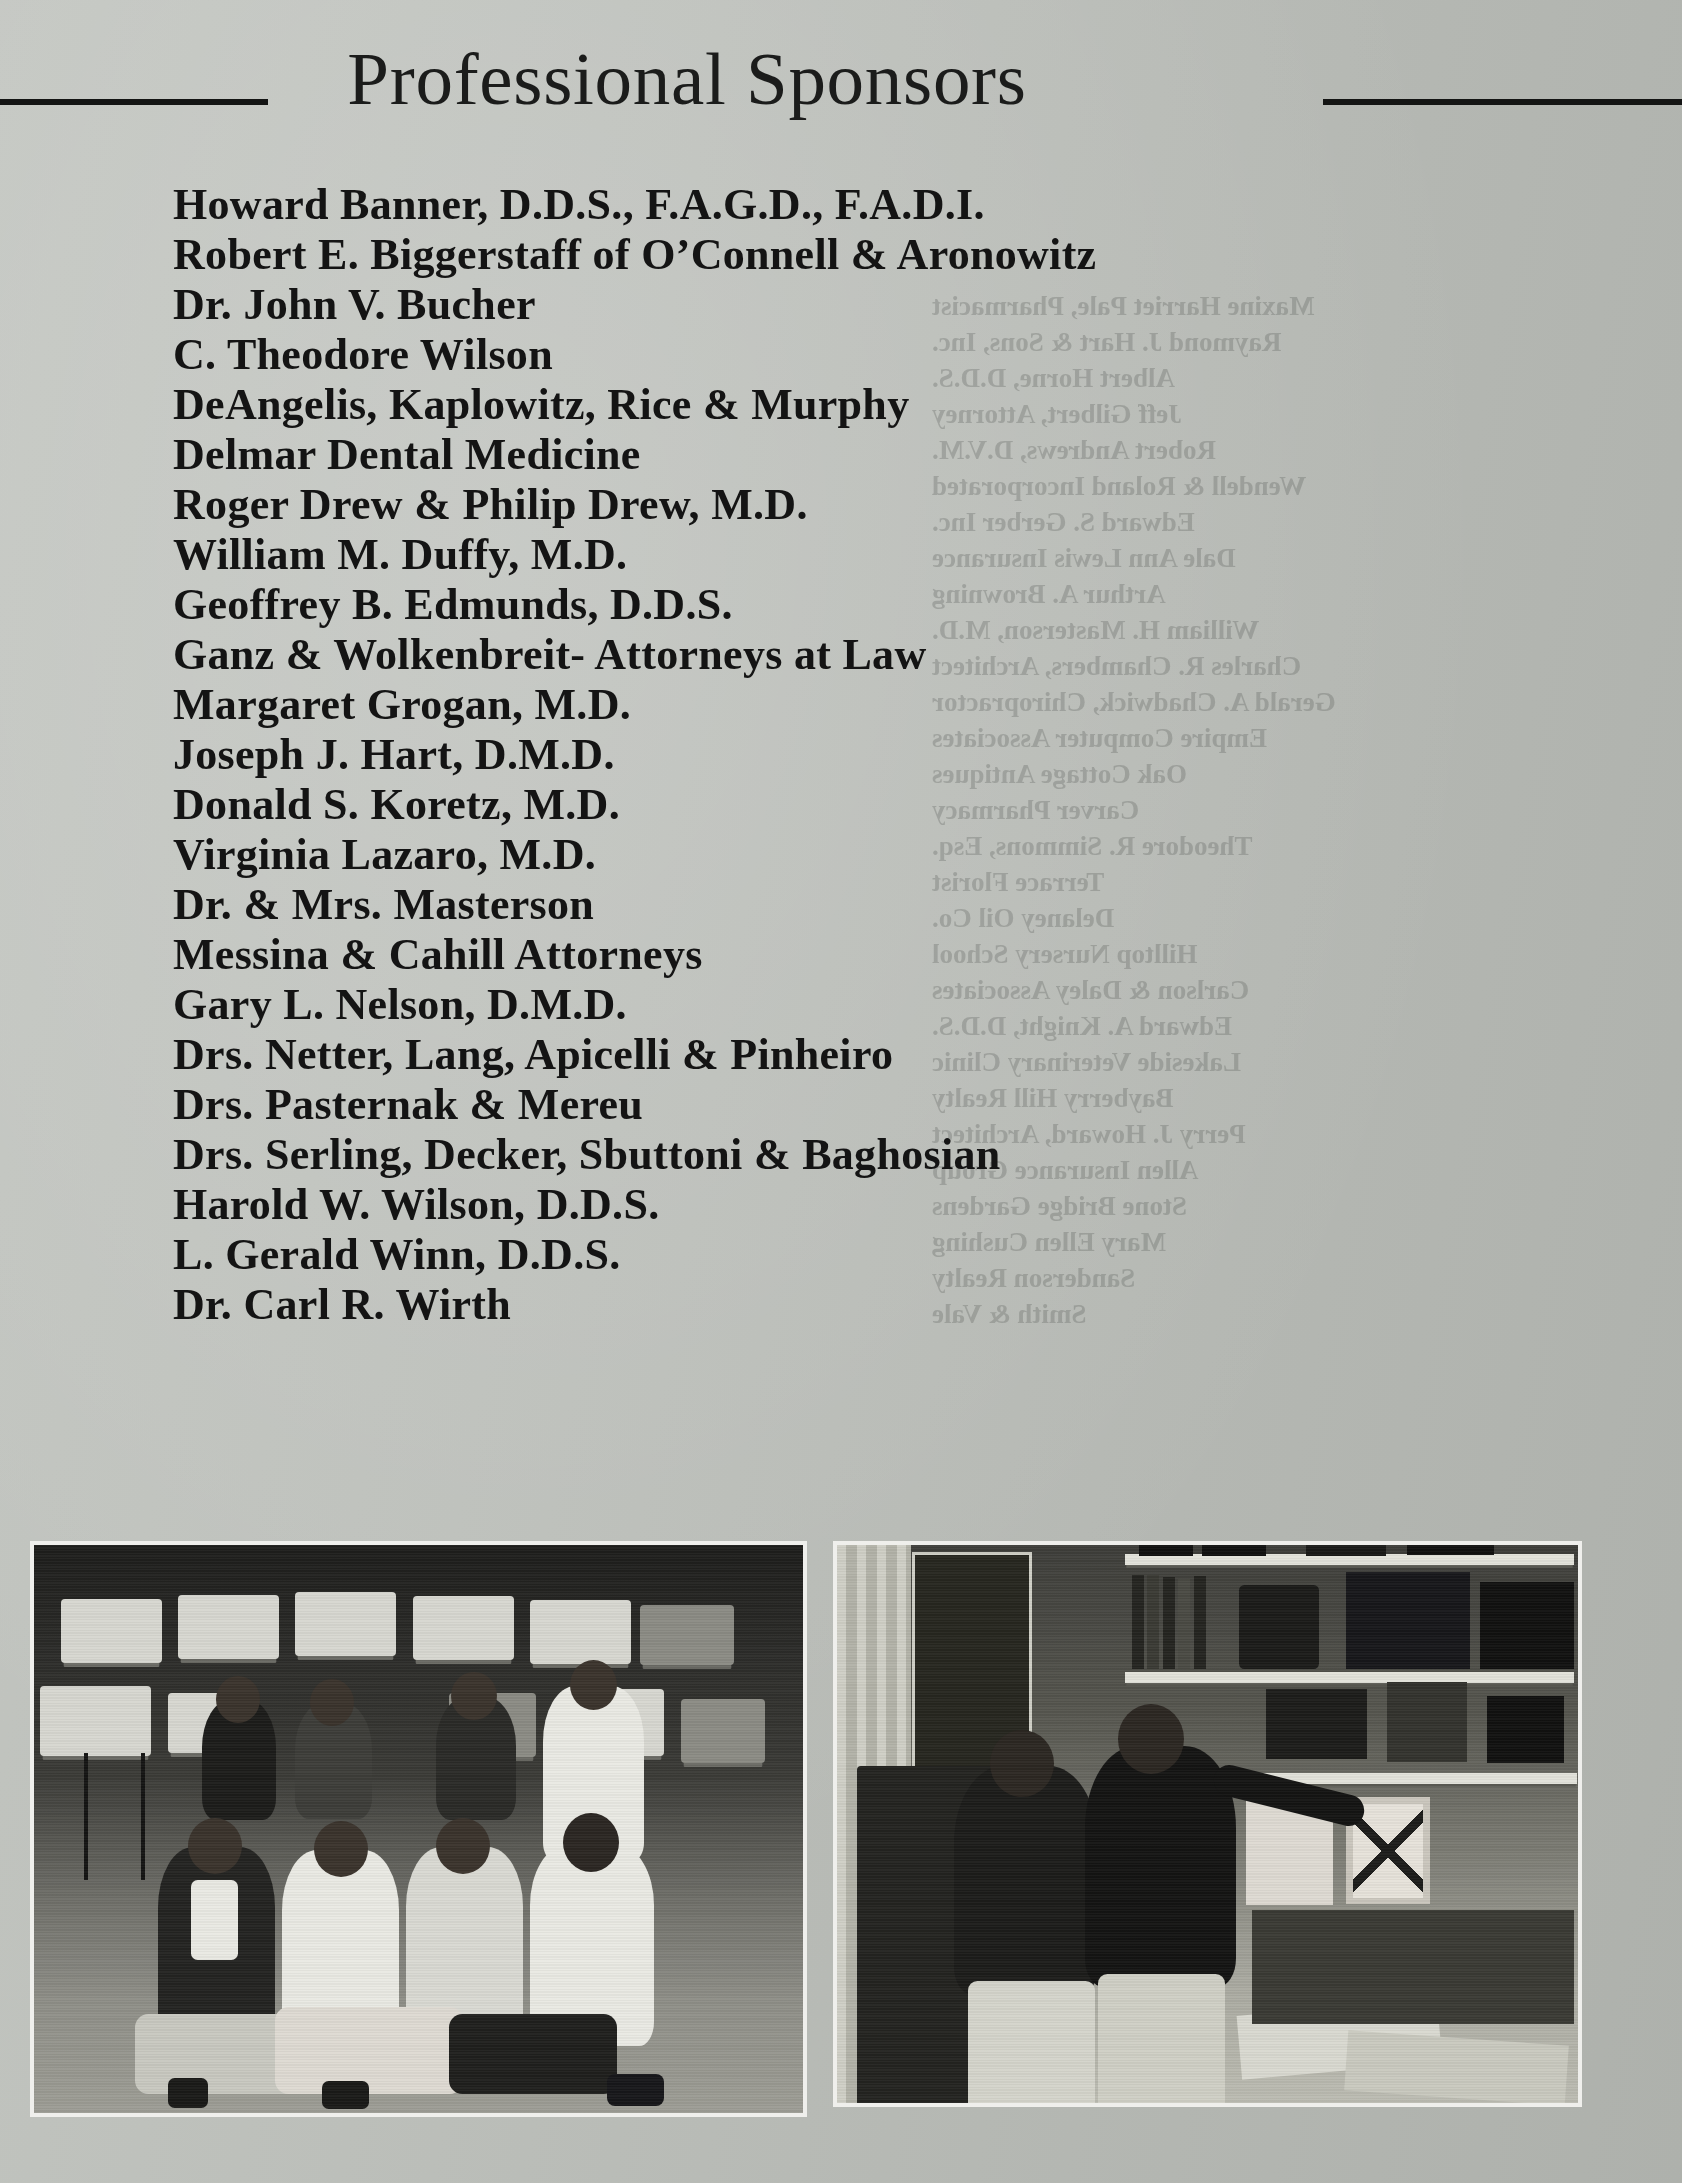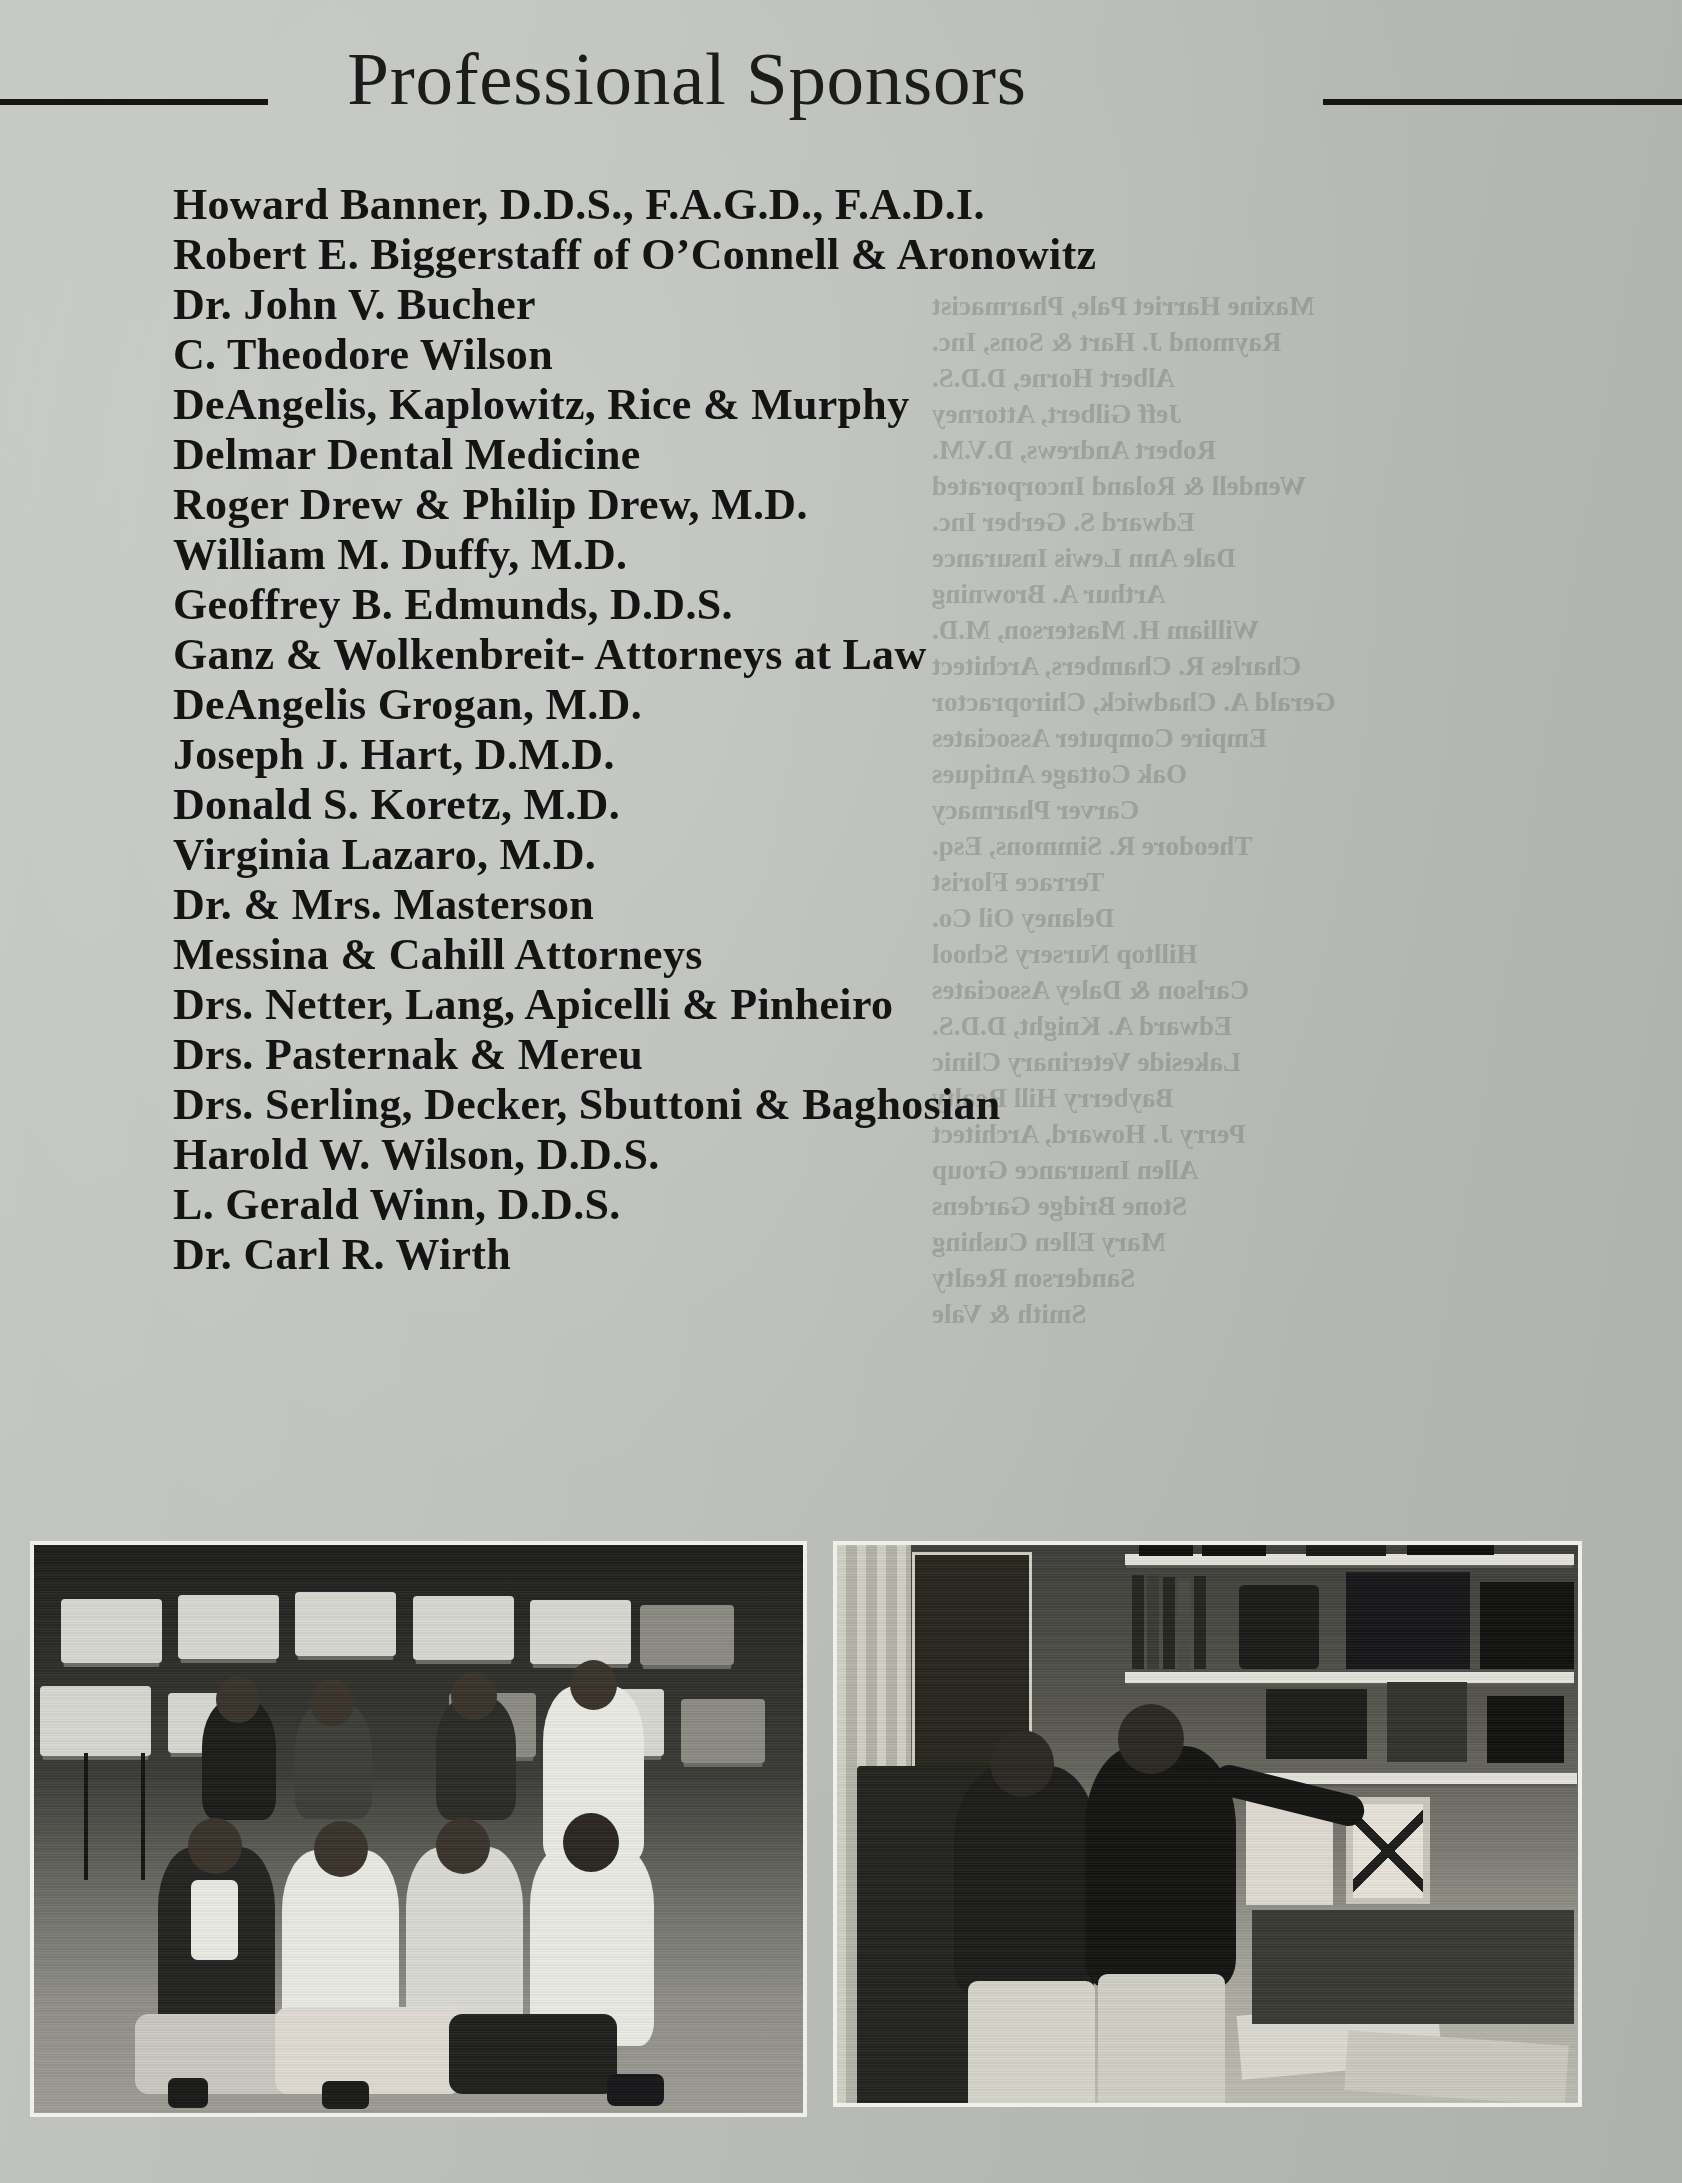--- a/index.html
+++ b/index.html
@@ -223,26 +223,27 @@
     <div class="sponsor">Howard Banner, D.D.S., F.A.G.D., F.A.D.I.</div>
     <div class="sponsor">Robert E. Biggerstaff of O’Connell &amp; Aronowitz</div>
     <div class="sponsor">Dr. John V. Bucher</div>
     <div class="sponsor">C. Theodore Wilson</div>
     <div class="sponsor">DeAngelis, Kaplowitz, Rice &amp; Murphy</div>
     <div class="sponsor">Delmar Dental Medicine</div>
     <div class="sponsor">Roger Drew &amp; Philip Drew, M.D.</div>
     <div class="sponsor">William M. Duffy, M.D.</div>
     <div class="sponsor">Geoffrey B. Edmunds, D.D.S.</div>
     <div class="sponsor">Ganz &amp; Wolkenbreit- Attorneys at Law</div>
-    <div class="sponsor">DeAngelis Grogan, M.D.</div>
+    <div class="sponsor">Margaret Grogan, M.D.</div>
     <div class="sponsor">Joseph J. Hart, D.M.D.</div>
     <div class="sponsor">Donald S. Koretz, M.D.</div>
     <div class="sponsor">Virginia Lazaro, M.D.</div>
     <div class="sponsor">Dr. &amp; Mrs. Masterson</div>
     <div class="sponsor">Messina &amp; Cahill Attorneys</div>
+    <div class="sponsor">Gary L. Nelson, D.M.D.</div>
     <div class="sponsor">Drs. Netter, Lang, Apicelli &amp; Pinheiro</div>
     <div class="sponsor">Drs. Pasternak &amp; Mereu</div>
     <div class="sponsor">Drs. Serling, Decker, Sbuttoni &amp; Baghosian</div>
     <div class="sponsor">Harold W. Wilson, D.D.S.</div>
     <div class="sponsor">L. Gerald Winn, D.D.S.</div>
     <div class="sponsor">Dr. Carl R. Wirth</div>
   </div>
 
   <div id="photos">
 

